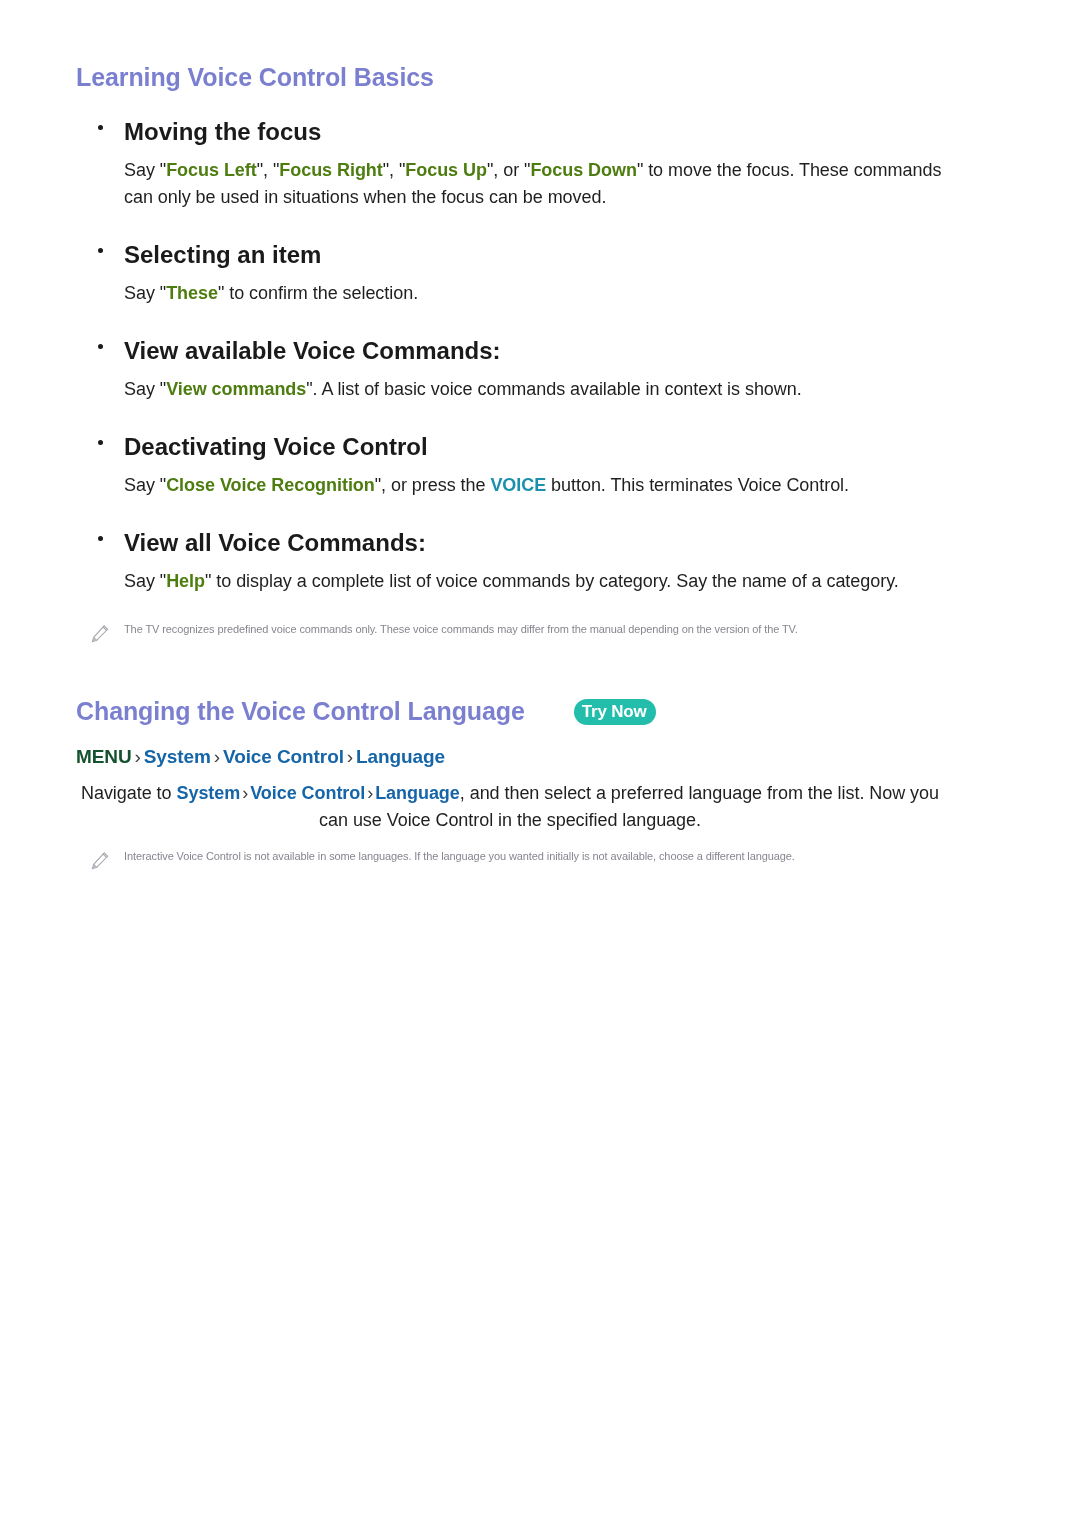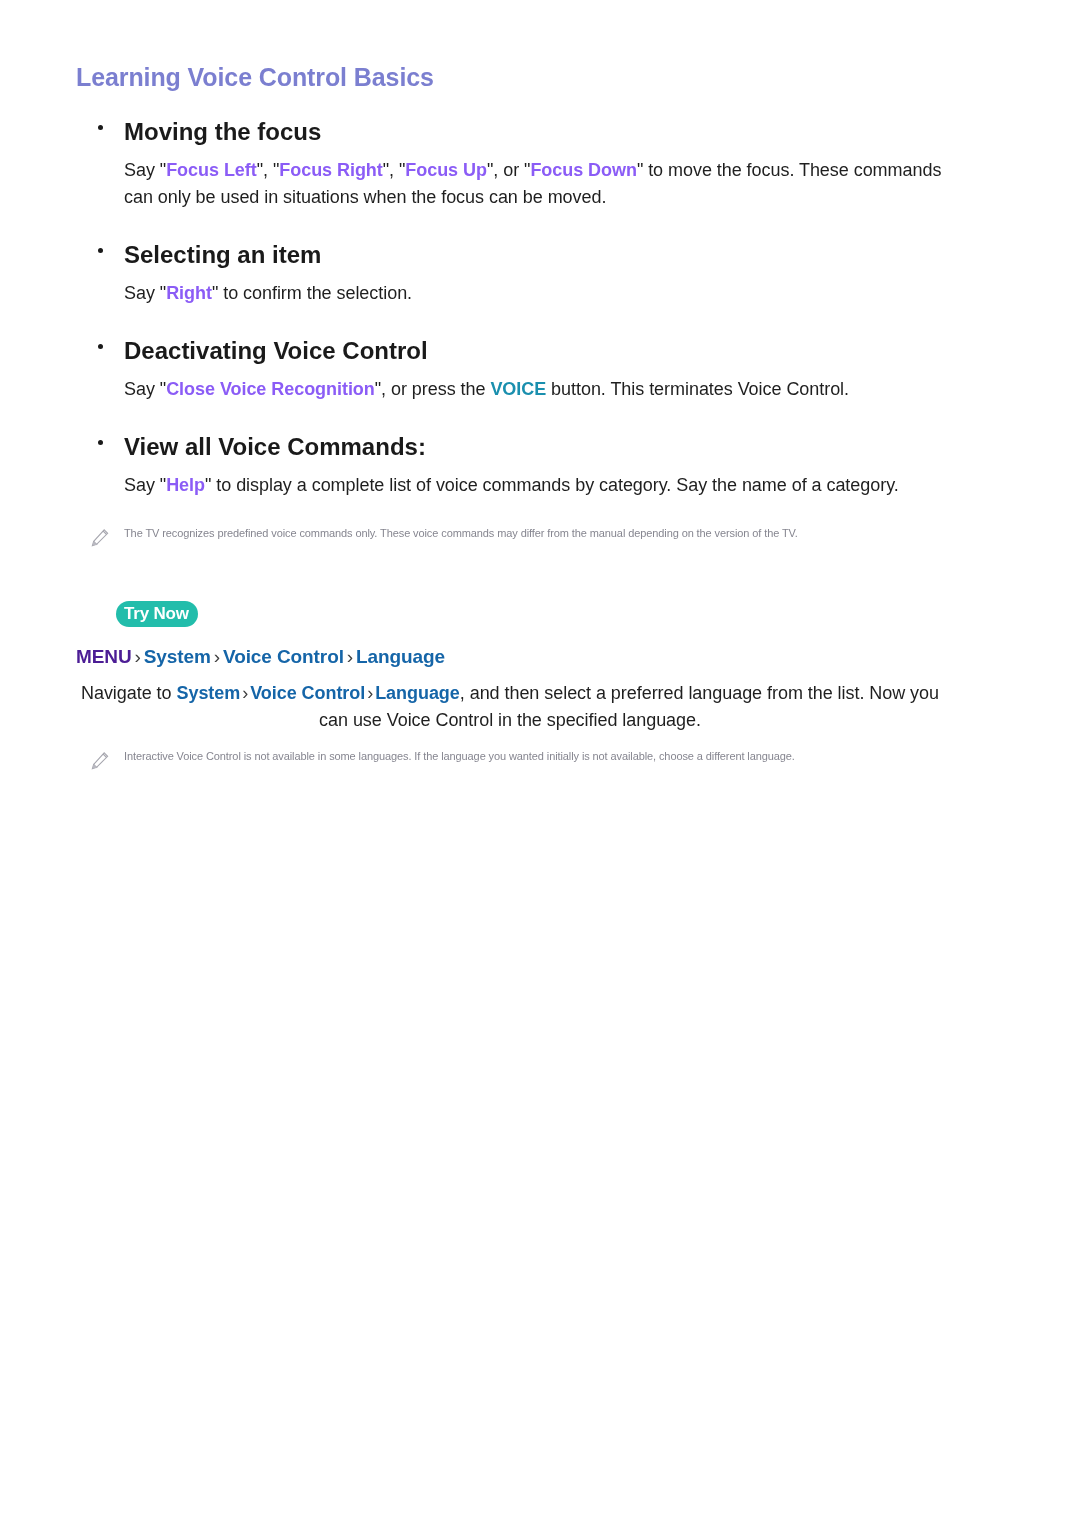--- a/index.html
+++ b/index.html
@@ -80,21 +80,21 @@
   .bullet-body {
     padding-left: 48px;
     font-size: 18px;
     line-height: 1.5;
     color: #1f1f1f;
     margin: 0 0 26px 0;
     letter-spacing: -0.05px;
   }
 
   .cmd {
-    color: #8b5cf6;
+    color: #4d7c0f;
     font-weight: bold;
   }
   .key {
     color: #1a8fae;
     font-weight: bold;
   }
 
   
   .note {
     position: relative;
@@ -115,21 +115,21 @@
   }
 
   
   .menu-path {
     font-size: 19px;
     font-weight: bold;
     color: #1565a8;
     margin: 0 0 12px 0;
     letter-spacing: -0.1px;
   }
-  .menu-path .menu-root { color: #4c1d95; }
+  .menu-path .menu-root { color: #14532d; }
   .menu-path .sep {
     color: #3f3f3f;
     font-weight: normal;
     margin: 0 3px;
   }
 
   .body-para {
     font-size: 18px;
     line-height: 1.5;
     color: #1f1f1f;
@@ -160,23 +160,29 @@
     <div class="bullet-head">
       <span class="dot"></span><span>Moving the focus</span>
     </div>
     <p class="bullet-body"><span>Say "</span><span class="cmd">Focus Left</span><span>", "</span><span class="cmd">Focus Right</span><span>", "</span><span class="cmd">Focus Up</span><span>", or "</span><span class="cmd">Focus Down</span><span>" to move the focus. These commands can only be used in situations when the focus can be moved.</span></p>
   </div>
 
   <div class="bullet-block">
     <div class="bullet-head">
       <span class="dot"></span><span>Selecting an item</span>
     </div>
-    <p class="bullet-body"><span>Say "</span><span class="cmd">Right</span><span>" to confirm the selection.</span></p>
-  </div>
-
+    <p class="bullet-body"><span>Say "</span><span class="cmd">These</span><span>" to confirm the selection.</span></p>
+  </div>
+
+  <div class="bullet-block">
+    <div class="bullet-head">
+      <span class="dot"></span><span>View available Voice Commands:</span>
+    </div>
+    <p class="bullet-body"><span>Say "</span><span class="cmd">View commands</span><span>". A list of basic voice commands available in context is shown.</span></p>
+  </div>
 
   <div class="bullet-block">
     <div class="bullet-head">
       <span class="dot"></span><span>Deactivating Voice Control</span>
     </div>
     <p class="bullet-body"><span>Say "</span><span class="cmd">Close Voice Recognition</span><span>", or press the </span><span class="key">VOICE</span><span> button. This terminates Voice Control.</span></p>
   </div>
 
   <div class="bullet-block">
     <div class="bullet-head">
@@ -195,20 +201,21 @@
         </g>
         <path d="M3.4 18.6 L4.7 14.4 L8.1 17.8 Z" fill="#b9b9c1"></path>
       </svg>
     </span>
     <span>The TV recognizes predefined voice commands only. These voice commands may differ from the manual depending on the version of the TV.</span>
   </div>
 
   <div class="gap-lg"></div>
 
   <h1 class="section-title second">
+    <span>Changing the Voice Control Language</span>
     <span class="try-now">Try Now</span>
   </h1>
 
   <div class="menu-path">
     <span class="menu-root">MENU</span><span class="sep">›</span><span>System</span><span class="sep">›</span><span>Voice Control</span><span class="sep">›</span><span>Language</span>
   </div>
 
   <p class="body-para"><span>Navigate to </span><span class="path-link">System</span><span class="sep-inline">›</span><span class="path-link">Voice Control</span><span class="sep-inline">›</span><span class="path-link">Language</span><span>, and then select a preferred language from the list. Now you can use Voice Control in the specified language.</span></p>
 
   <div class="note">

